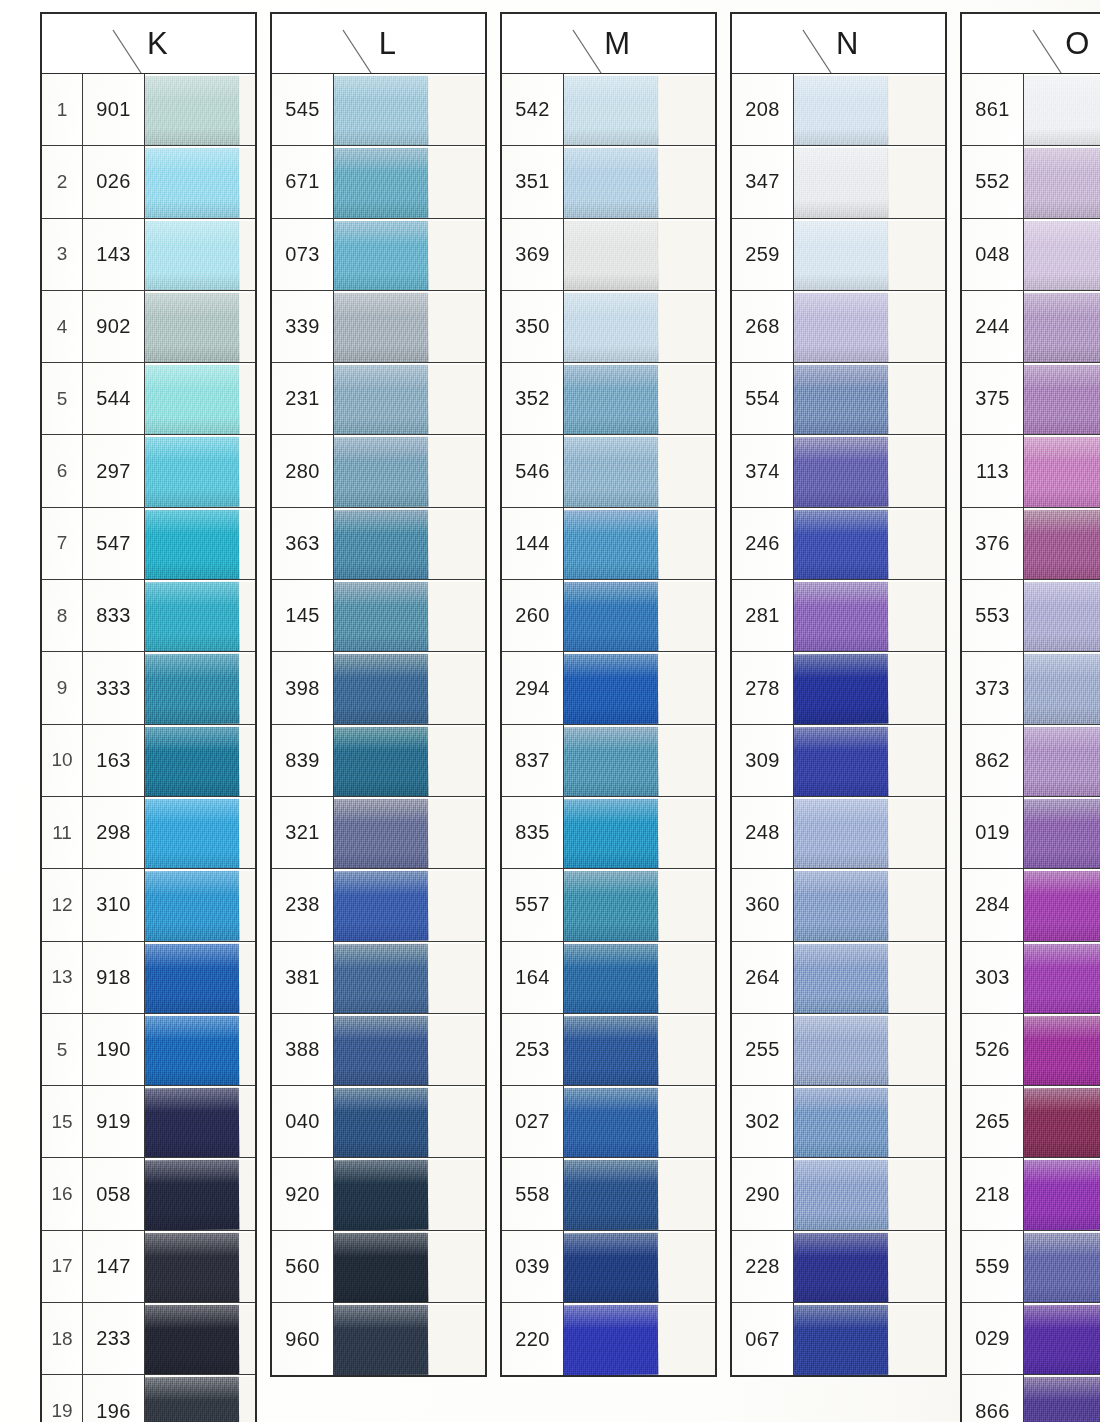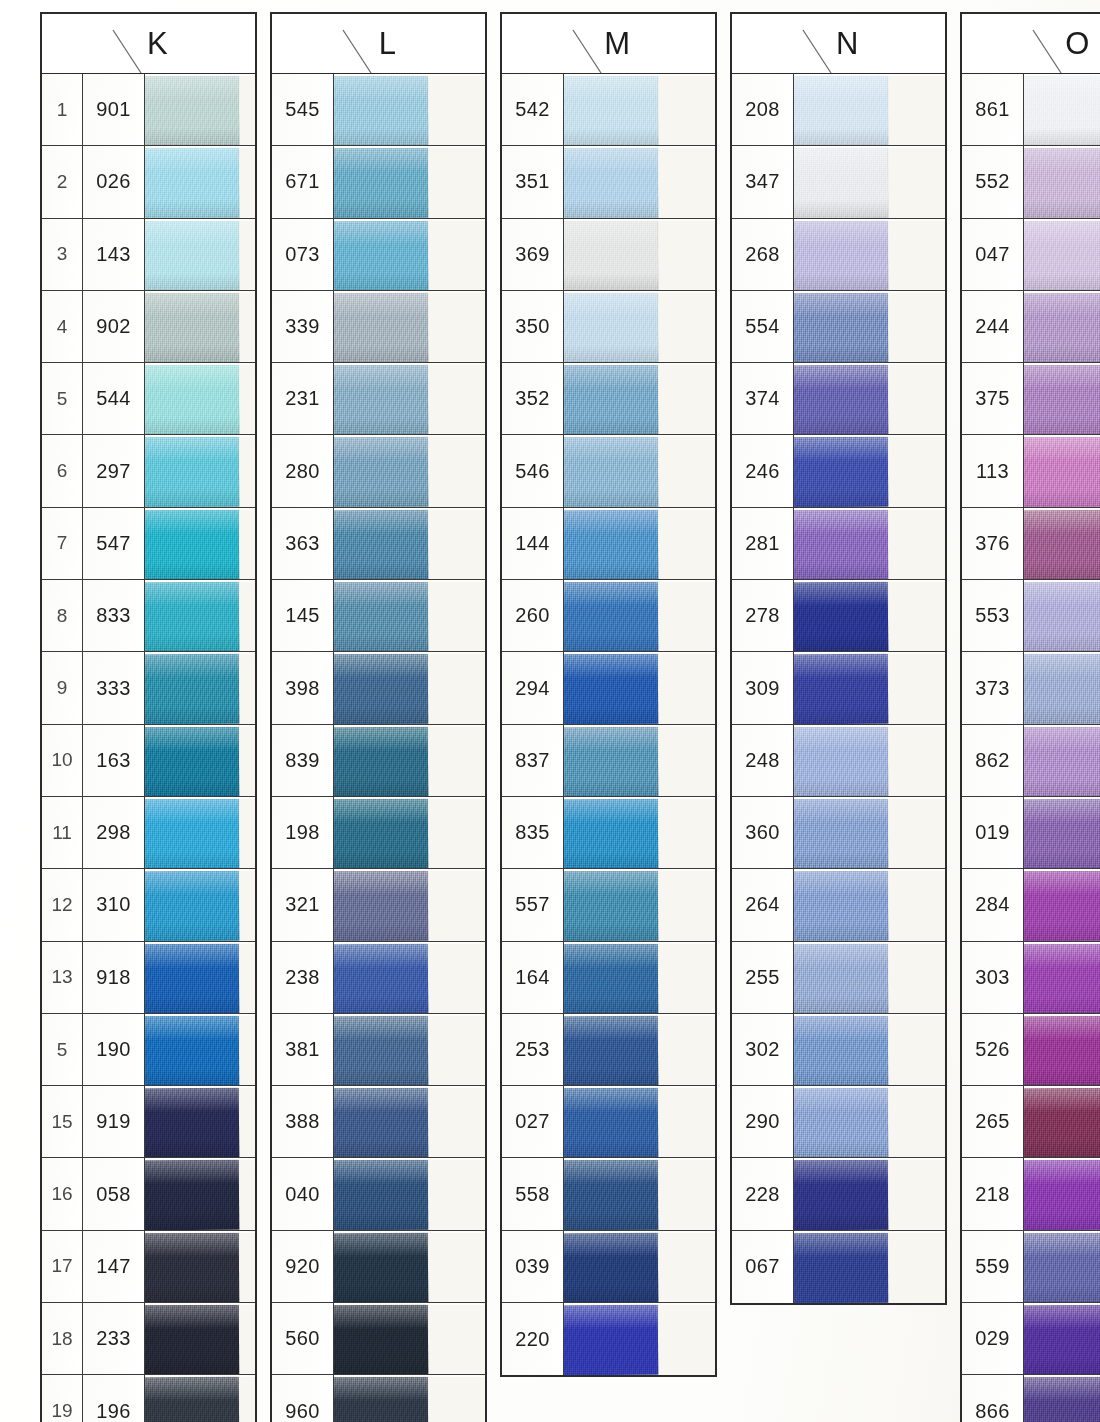--- a/index.html
+++ b/index.html
@@ -586,33 +586,20 @@
                 <div class="gloss"></div>
                 <div class="shade"></div>
               </div>
               <svg class="pink-edge" viewBox="0 0 14 72" preserveAspectRatio="none">
                 <path d="M14,0 L14,72 L0,72 L11,63 L0,54 L11,45 L0,36 L11,27 L0,18 L11,9 L0,0 Z" fill="#f7f6f1"></path>
               </svg>
               <div class="row-sep-white" style="left: 0px;"></div>
             </div>
           </div>
           <div class="row">
-            <div class="cell-code">198</div>
-            <div class="cell-swatch">
-              <div class="ribbon" style="background: rgb(42, 98, 122); transform: rotate(-0.4675deg);">
-                <div class="gloss"></div>
-                <div class="shade"></div>
-              </div>
-              <svg class="pink-edge" viewBox="0 0 14 72" preserveAspectRatio="none">
-                <path d="M14,0 L14,72 L0,72 L11,63 L0,54 L11,45 L0,36 L11,27 L0,18 L11,9 L0,0 Z" fill="#f7f6f1"></path>
-              </svg>
-              <div class="row-sep-white" style="left: 0px;"></div>
-            </div>
-          </div>
-          <div class="row">
             <div class="cell-code">321</div>
             <div class="cell-swatch">
               <div class="ribbon" style="background: rgb(94, 100, 134); transform: rotate(-0.3975deg);">
                 <div class="gloss"></div>
                 <div class="shade"></div>
               </div>
               <svg class="pink-edge" viewBox="0 0 14 72" preserveAspectRatio="none">
                 <path d="M14,0 L14,72 L0,72 L11,63 L0,54 L11,45 L0,36 L11,27 L0,18 L11,9 L0,0 Z" fill="#f7f6f1"></path>
               </svg>
               <div class="row-sep-white" style="left: 0px;"></div>
@@ -981,20 +968,33 @@
                 <div class="gloss"></div>
                 <div class="shade"></div>
               </div>
               <svg class="pink-edge" viewBox="0 0 14 72" preserveAspectRatio="none">
                 <path d="M14,0 L14,72 L0,72 L11,63 L0,54 L11,45 L0,36 L11,27 L0,18 L11,9 L0,0 Z" fill="#f7f6f1"></path>
               </svg>
               <div class="row-sep-white" style="left: 0px;"></div>
             </div>
           </div>
           <div class="row">
+            <div class="cell-code">259</div>
+            <div class="cell-swatch">
+              <div class="ribbon" style="background: rgb(210, 227, 239); transform: rotate(-0.5025deg);">
+                <div class="gloss"></div>
+                <div class="shade"></div>
+              </div>
+              <svg class="pink-edge" viewBox="0 0 14 72" preserveAspectRatio="none">
+                <path d="M14,0 L14,72 L0,72 L11,63 L0,54 L11,45 L0,36 L11,27 L0,18 L11,9 L0,0 Z" fill="#f7f6f1"></path>
+              </svg>
+              <div class="row-sep-white" style="left: 0px;"></div>
+            </div>
+          </div>
+          <div class="row">
             <div class="cell-code">268</div>
             <div class="cell-swatch">
               <div class="ribbon" style="background: rgb(182, 178, 218); transform: rotate(-0.4325deg);">
                 <div class="gloss"></div>
                 <div class="shade"></div>
               </div>
               <svg class="pink-edge" viewBox="0 0 14 72" preserveAspectRatio="none">
                 <path d="M14,0 L14,72 L0,72 L11,63 L0,54 L11,45 L0,36 L11,27 L0,18 L11,9 L0,0 Z" fill="#f7f6f1"></path>
               </svg>
               <div class="row-sep-white" style="left: 0px;"></div>
@@ -1205,21 +1205,21 @@
             <div class="cell-code">552</div>
             <div class="cell-swatch">
               <div class="ribbon" style="background: rgb(195, 174, 210); transform: rotate(-0.4325deg);">
                 <div class="gloss"></div>
                 <div class="shade"></div>
               </div>
               <div class="row-sep-white" style="left: 0px;"></div>
             </div>
           </div>
           <div class="row">
-            <div class="cell-code">047</div>
+            <div class="cell-code">048</div>
             <div class="cell-swatch">
               <div class="ribbon" style="background: rgb(205, 188, 221); transform: rotate(-0.3625deg);">
                 <div class="gloss"></div>
                 <div class="shade"></div>
               </div>
               <div class="row-sep-white" style="left: 0px;"></div>
             </div>
           </div>
           <div class="row">
             <div class="cell-code">244</div>

